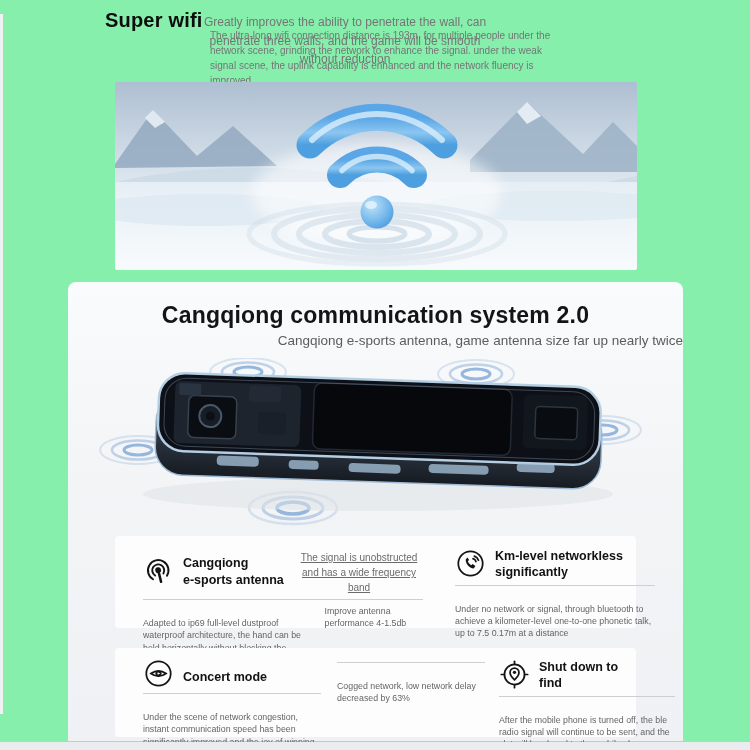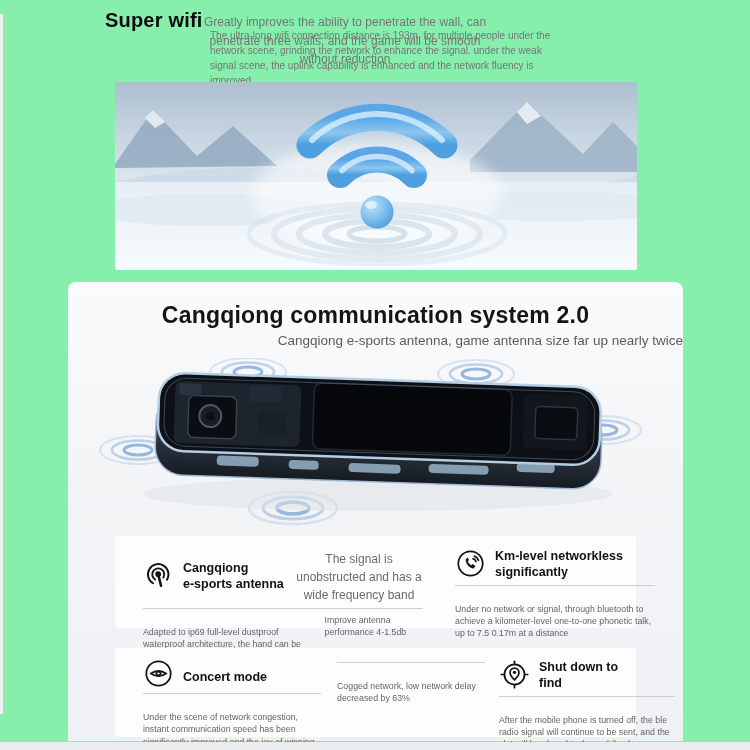--- a/index.html
+++ b/index.html
@@ -31,21 +31,21 @@
   
   .card { position:absolute; background:#fdfdfe; border-radius:4px; }
   .card.row1 { left:47px; top:254px; width:521px; height:92px; padding:11px 0 0 28px; display:flex; }
   .card.row2 { left:47px; top:366px; width:521px; height:89px; padding:10px 0 0 28px; display:flex; }
 
   .fcol { display:flex; flex-direction:column; }
   .fhead { display:flex; align-items:center; }
   .ficon { flex:0 0 auto; width:31px; height:31px; margin-right:9px; }
   .ficon svg { display:block; width:100%; height:100%; }
   .ftitle { font-size:12.5px; font-weight:700; line-height:1.3; color:#121212; padding-top:1px; }
-  .fnote { font-size:12px; color:#6b6b6b; line-height:1.5; text-align:center; margin-left:auto; padding-top:3px; }
+  .fnote { font-size:10px; color:#6b6b6b; line-height:1.5; text-align:center; margin-left:auto; padding-top:3px;text-decoration:underline; }
   .fdivider { border:0; border-top:1px solid #cfcfcf; margin-top:4px; width:100%; }
   .fbody { font-size:8.8px; color:#646464; line-height:1.42; margin-top:17px; }
   .fbodyrow { display:flex; }
   .fstat { font-size:8.8px; color:#646464; line-height:1.42; margin-top:5px; }
 
   .c-antenna { width:280px; }
   .c-antenna .ftitle { width:110px; }
   .c-antenna .fnote  { width:128px; }
   .c-antenna .fbody  { width:168px; }
   .c-antenna .fstat  { width:100px; margin-left:16px; }

